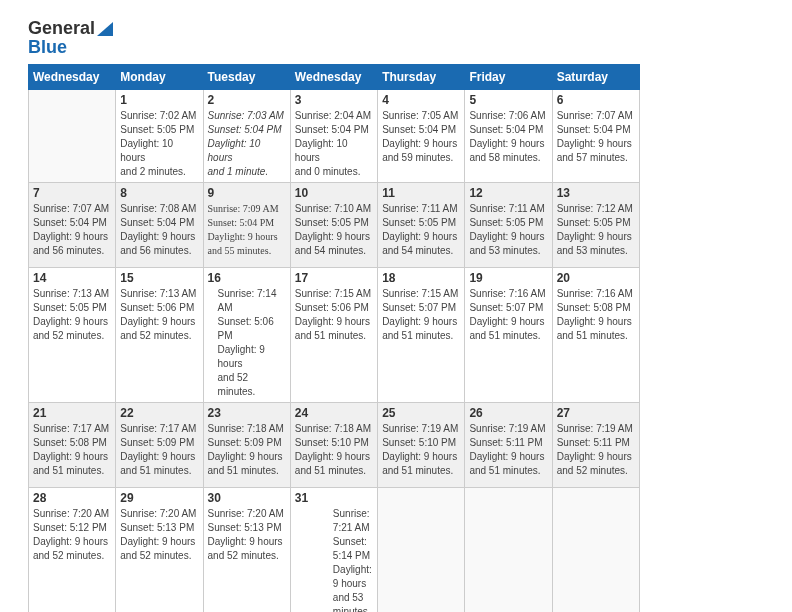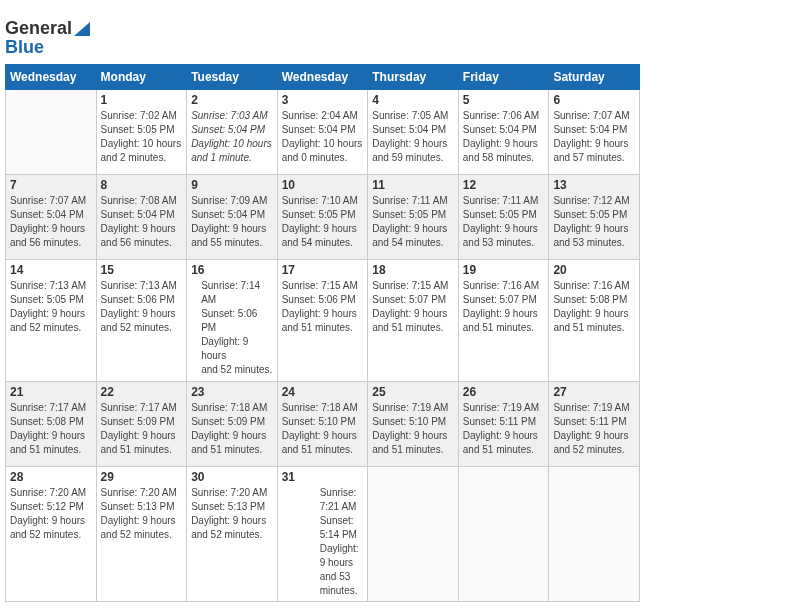--- a/index.html
+++ b/index.html
@@ -6,21 +6,21 @@
     body {
       font-family: Arial, sans-serif;
       background: #fff;
       width: 792px;
       height: 612px;
       overflow: hidden;
     }
     .page {
       width: 660px;
       height: 612px;
-      padding: 18px 20px 10px 5px;
+      padding: 18px 20px 10px 28px;
       display: flex;
       flex-direction: column;
     }
     .header {
       display: flex;
       justify-content: space-between;
       align-items: flex-start;
       margin-bottom: 6px;
     }
     .logo {
@@ -174,21 +174,21 @@
           </td>
           <td>
             <div class="day-number">8</div>
             <div class="day-info" style="white-space: pre-line;">Sunrise: 7:08 AM
 Sunset: 5:04 PM
 Daylight: 9 hours
 and 56 minutes.</div>
           </td>
           <td>
             <div class="day-number">9</div>
-            <div class="day-info" style="white-space: pre-line;">Sunrise: 7:09 AM
+            <div class="day-info" style="white-space: pre-line; font-family: Liberation Serif, serif;">Sunrise: 7:09 AM
 Sunset: 5:04 PM
 Daylight: 9 hours
 and 55 minutes.</div>
           </td>
           <td>
             <div class="day-number">10</div>
             <div class="day-info" style="white-space: pre-line;">Sunrise: 7:10 AM
 Sunset: 5:05 PM
 Daylight: 9 hours
 and 54 minutes.</div>

